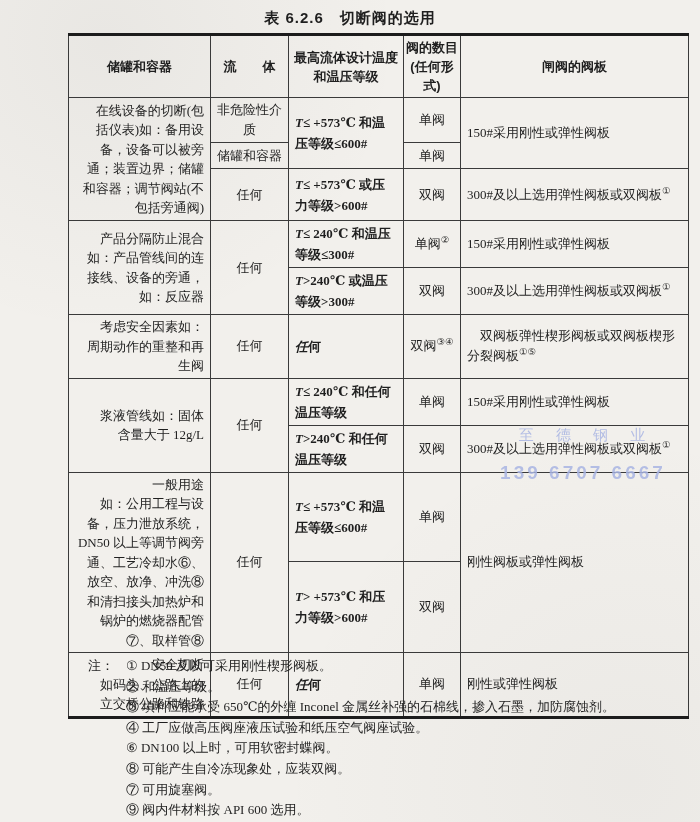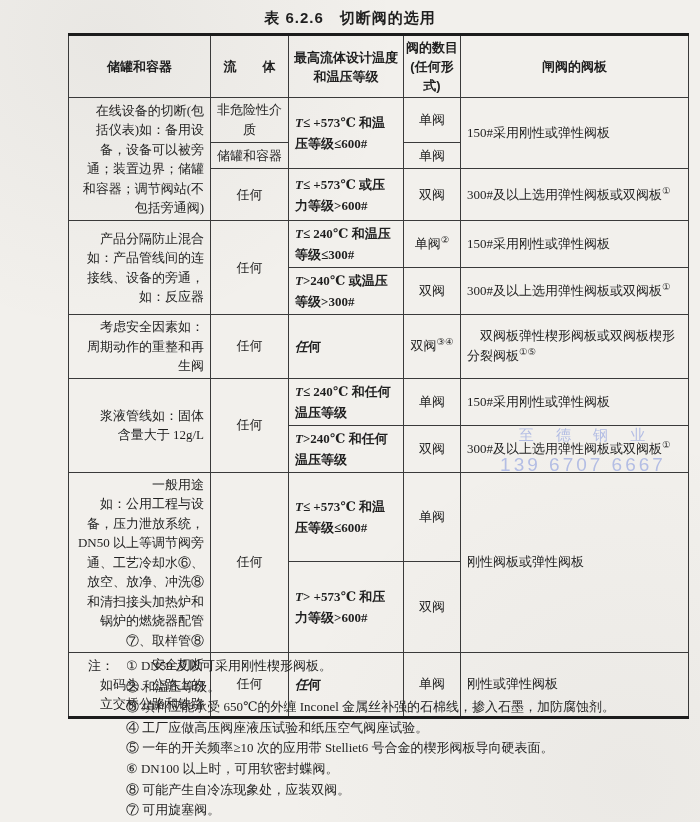--- a/index.html
+++ b/index.html
@@ -43,21 +43,21 @@
   .notes{position:absolute;left:88px;top:656px;width:585px;font-size:13px;}
   .notes-label{position:absolute;left:0;top:0;line-height:20.6px;}
   .notes-items{margin-left:38px;}
   .note-line{line-height:20.6px;white-space:nowrap;}
   .watermark{
     position:absolute;left:498px;top:423px;width:170px;text-align:center;
     font-family:"Liberation Sans","DejaVu Sans",sans-serif;
     opacity:.85;pointer-events:none;
   }
   .watermark .wm1{font-size:15px;letter-spacing:9px;line-height:24px;margin-left:7px;}
-  .watermark .wm2{font-size:19px;letter-spacing:3px;line-height:24px;margin-top:6px;}
+  .watermark .wm2{font-size:19px;letter-spacing:3px;line-height:24px;margin-top:14px;font-weight:bold;}
 </style>
 </head>
 <body>
 
 <div class="title">表 6.2.6　切断阀的选用</div>
 
 <table class="tbl">
   <colgroup>
     <col style="width:142px">
       <col style="width:78px">
@@ -153,21 +153,20 @@
 </tbody>
   </table>
 
 <div class="notes">
   <span class="notes-label">注：</span>
   <div class="notes-items" id="notes-items">
       <div class="note-line">① DN50 及以可采用刚性楔形阀板。</div>
       <div class="note-line">② 和温压等级。</div>
       <div class="note-line">③ 填料应能承受 650℃的外缠 Inconel 金属丝补强的石棉线，掺入石墨，加防腐蚀剂。</div>
       <div class="note-line">④ 工厂应做高压阀座液压试验和纸压空气阀座试验。</div>
-      <div class="note-line">⑤ 一年的开关频率≥10 次的应用带 Stelliet6 号合金的楔形阀板导向硬表面。</div>
       <div class="note-line">⑥ DN100 以上时，可用软密封蝶阀。</div>
       <div class="note-line">⑧ 可能产生自冷冻现象处，应装双阀。</div>
       <div class="note-line">⑦ 可用旋塞阀。</div>
       <div class="note-line">⑨ 阀内件材料按 API 600 选用。</div>
     </div>
 </div>
 
 <div class="watermark" style="color: rgb(169, 181, 227);">
   <div class="wm1">至 德 钢 业</div>
   <div class="wm2">139 6707 6667</div>

